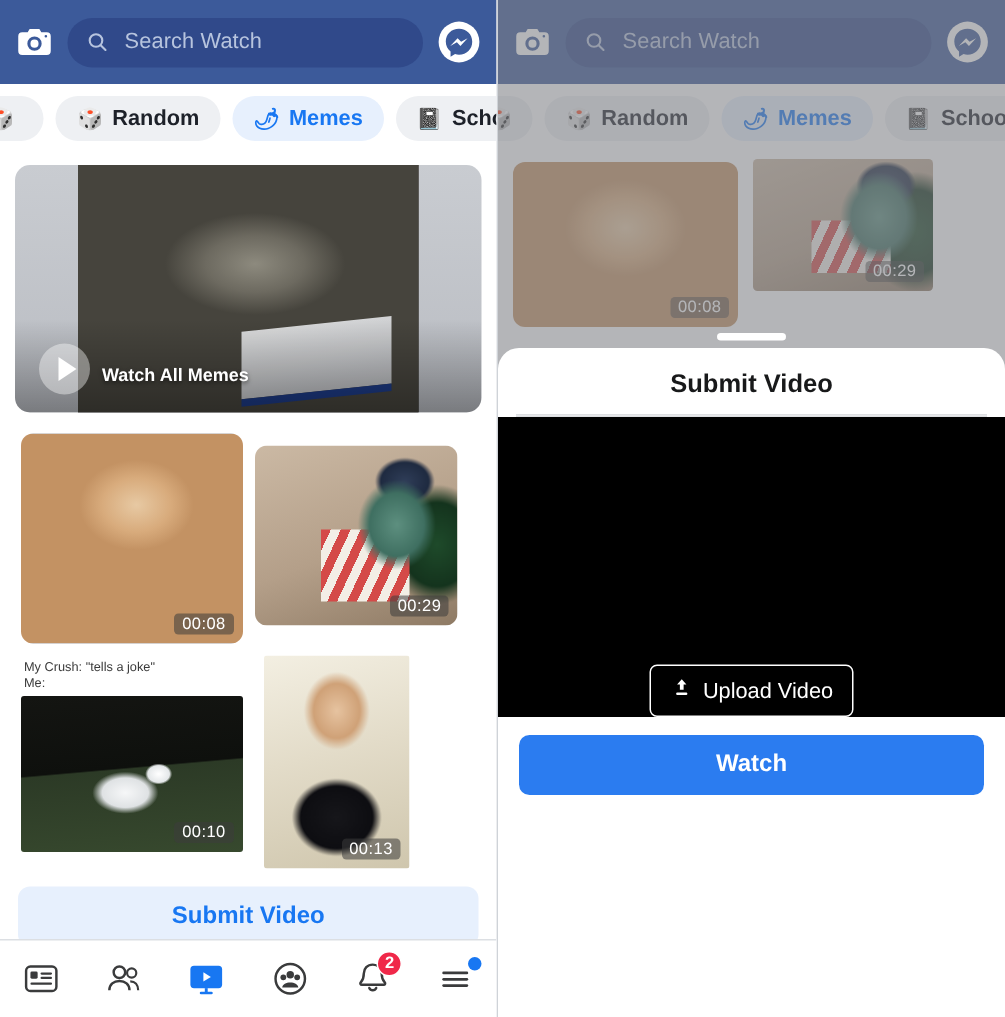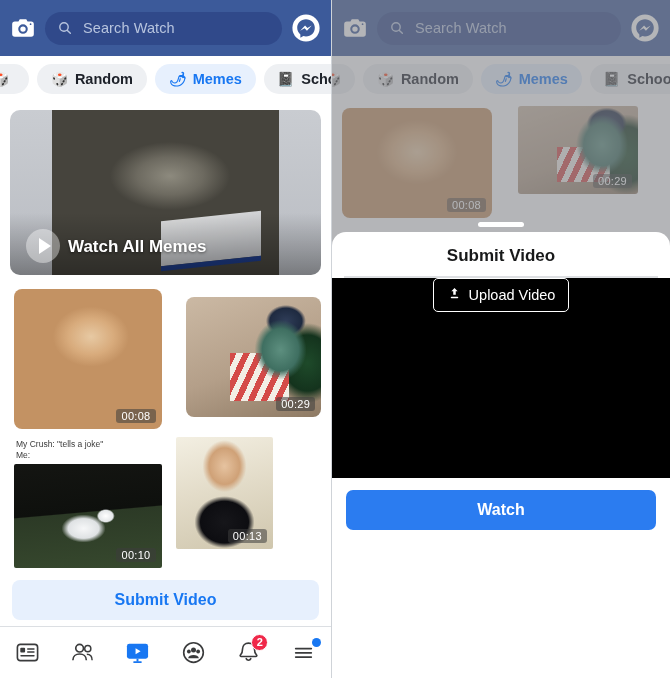--- a/index.html
+++ b/index.html
@@ -47,21 +47,21 @@
     background:linear-gradient(170deg,#e8e9ea,#c6c8cc); transform:skewY(-6deg);
     border-bottom:5px solid #1b3a8a; opacity:.92; }
   .hero-bottom-fade { position:absolute; left:0; right:0; bottom:0; height:62px;
     background:linear-gradient(transparent,rgba(0,0,0,.35)); }
   .hero-play { position:absolute; left:16px; bottom:12px; width:34px; height:34px;
     border-radius:50%; background:rgba(255,255,255,.40); display:flex;
     align-items:center; justify-content:center; }
   .hero-play .tri { width:0;height:0; border-left:12px solid #fff;
     border-top:8px solid transparent; border-bottom:8px solid transparent; margin-left:4px; }
   .hero-title { position:absolute; left:58px; bottom:18px; color:#fff;
-    font-size:17px; font-weight:bold; text-shadow:0 1px 3px rgba(0,0,0,.55);margin-top:24px; }
+    font-size:12px; font-weight:bold; text-shadow:0 1px 3px rgba(0,0,0,.55);margin-top:24px; }
 
   
   .grid { display:flex; flex-wrap:wrap; padding:10px 10px 0; gap:0; }
   .vcell { width:50%; padding:4px; position:relative; }
   .vthumb { position:relative; width:100%; border-radius:8px; overflow:hidden; }
   .vthumb.sq { height:140px; }
   .vthumb.tall { height:120px; }
   .caption { font-size:8.5px; color:#3a3a3a; line-height:1.25; padding:2px 2px 4px;
     white-space:pre-line; }
   .dur { position:absolute; right:6px; bottom:6px; background:rgba(60,60,60,.55);
@@ -72,21 +72,21 @@
   .art-boy { background:
       radial-gradient(ellipse 38px 30px at 52% 34%, #e7c9a3 0%, #d8ab7c 60%, #c39263 100%),
       radial-gradient(ellipse 34px 20px at 52% 16%, #b98a4d 0%, #9c6f38 80%, transparent 100%),
       radial-gradient(ellipse 30px 34px at 12% 48%, #b3773e 0%, #8e5c2c 70%, transparent 100%),
       linear-gradient(160deg,#3f87d8 0%,#3279cd 50%,#2b6cbb 100%); }
   .art-xmas { background:
       radial-gradient(ellipse 26px 30px at 70% 44%, #5d8f7f 0%, #3f6f61 70%, transparent 100%),
       radial-gradient(ellipse 20px 16px at 74% 20%, #2f3d58 0%, #1e2a40 80%, transparent 100%),
       repeating-linear-gradient(115deg, #d44a48 0 6px, #f3eee6 6px 12px) 58% 78%/44% 40% no-repeat,
       radial-gradient(ellipse 34px 40px at 90% 55%, #1e4a2a 0%, #14331d 70%, transparent 100%),
-      linear-gradient(160deg,#cbb9a4 0%,#b49f89 55%,#8e7a64 100%); margin-left: 16px; }
+      linear-gradient(160deg,#cbb9a4 0%,#b49f89 55%,#8e7a64 100%); }
   .art-gull { background:
       radial-gradient(ellipse 22px 14px at 47% 62%, #f6f7f8 0%, #dfe2e4 70%, transparent 100%),
       radial-gradient(ellipse 9px 7px at 62% 50%, #ffffff 0%, #e4e7e9 80%, transparent 100%),
       linear-gradient(175deg,#141512 0%,#0e100d 46%, #2c3a26 47%, #37492e 100%); }
   .art-teen { background:
       radial-gradient(ellipse 22px 26px at 50% 26%, #e6c3a0 0%, #cfa177 70%, transparent 100%),
       radial-gradient(ellipse 30px 26px at 50% 76%, #16161a 0%, #0d0d11 80%, transparent 100%),
       linear-gradient(165deg,#f3efe2 0%,#e3dcc9 45%,#cfc6ad 100%); }
   .art-boy-r { background:
       radial-gradient(ellipse 40px 32px at 50% 40%, #e7c9a3 0%, #d8ab7c 62%, #c39263 100%),
@@ -122,21 +122,21 @@
     width:46px; height:5px; border-radius:3px; background:#fff; z-index:8; }
 
   .sheet { position:absolute; left:0; right:0; bottom:0; top:232px; background:#fff;
     border-radius:14px 14px 0 0; z-index:7; display:flex; flex-direction:column; }
   .sheet-title { text-align:center; font-size:17px; font-weight:bold; color:#18191a;
     padding:14px 0 10px; }
   .sheet-desc { font-size:13.5px; line-height:1.45; color:#1c1e21; padding:0 14px 13px; }
   .sheet-divider { height:1px; background:#dddfe2; margin:0 12px; }
   .paste-row { padding:16px 14px 16px; font-size:14px; color:#b0b3b8; }
   .video-box { margin:0; background:#000; height:200px; display:flex;
-    align-items:flex-start; justify-content:center; }
+    align-items:flex-end; justify-content:center; }
   .upload-btn { border:1.5px solid #fff; border-radius:5px; color:#fff;
     font-size:14.5px; padding:7px 13px; display:flex; align-items:center; gap:7px; }
   .upload-btn svg { width:15px; height:15px; flex:0 0 15px; }
   .submit-bar { padding:12px 14px 16px; }
   .submit-btn { height:40px; border-radius:7px; background:#2b7cf0; color:#fff;
     font-size:16px; font-weight:bold; display:flex; align-items:center;
     justify-content:center; }
 </style>
 </head>
 <body>
@@ -215,21 +215,21 @@
 
         <div class="vcell">
           <div class="caption">My Crush: "tells a joke"
 Me:</div>
           <div class="vthumb" style="height:104px;border-radius:2px;">
             <div class="art-gull" style="position:absolute;inset:0;"></div>
             <span class="dur">00:10</span>
           </div>
         </div>
         <div class="vcell">
-          <div class="vthumb" style="height:112px;border-radius:2px;width:66%;margin-left:6px;">
+          <div class="vthumb" style="height:142px;border-radius:2px;width:66%;margin-left:6px;">
             <div class="art-teen" style="position:absolute;inset:0;"></div>
             <span class="dur">00:13</span>
           </div>
         </div>
       </div>
 
       <div class="submit-pill-wrap">
         <div class="submit-pill">Submit Video</div>
       </div>
     </div>

